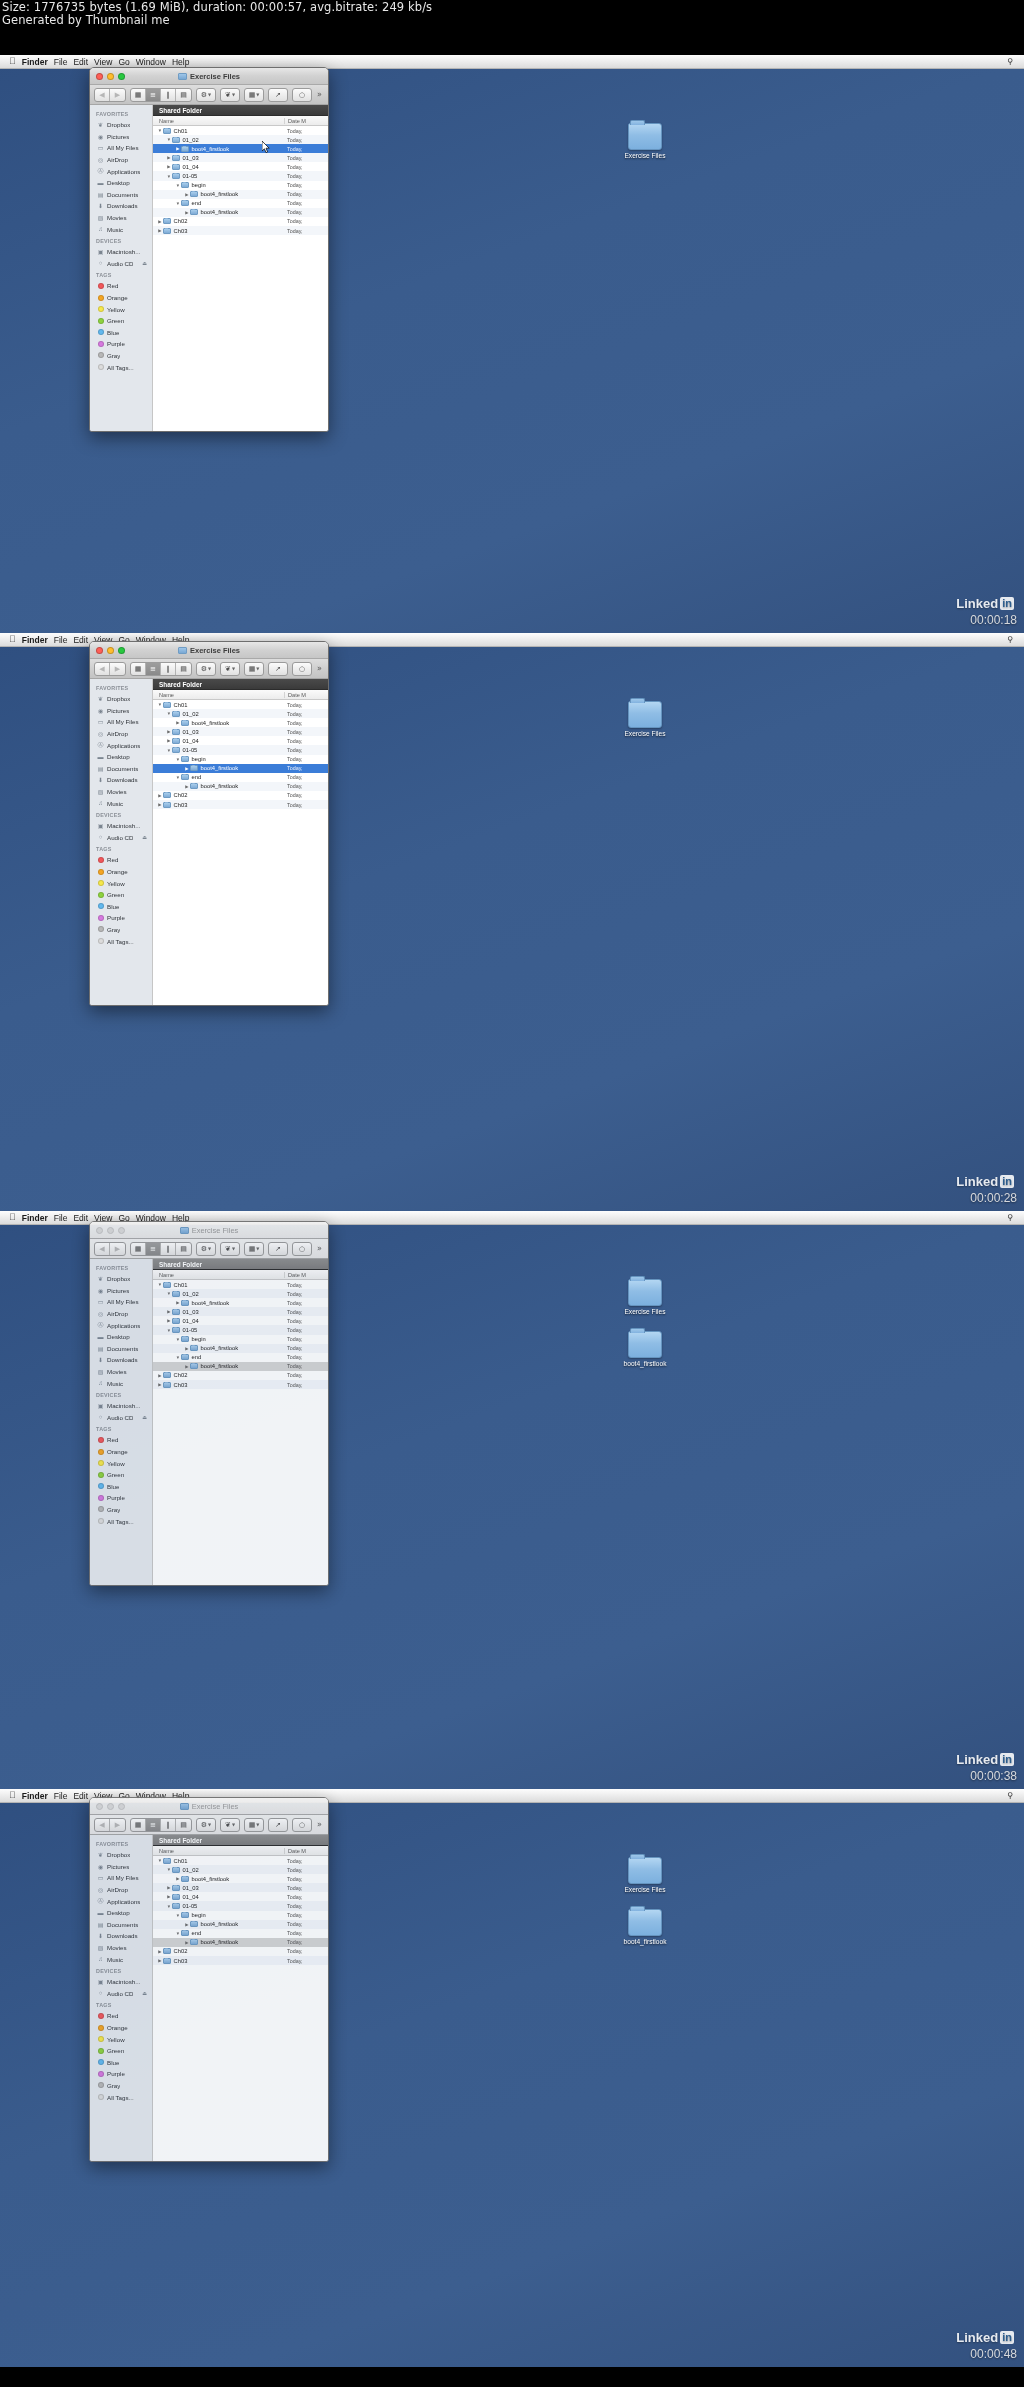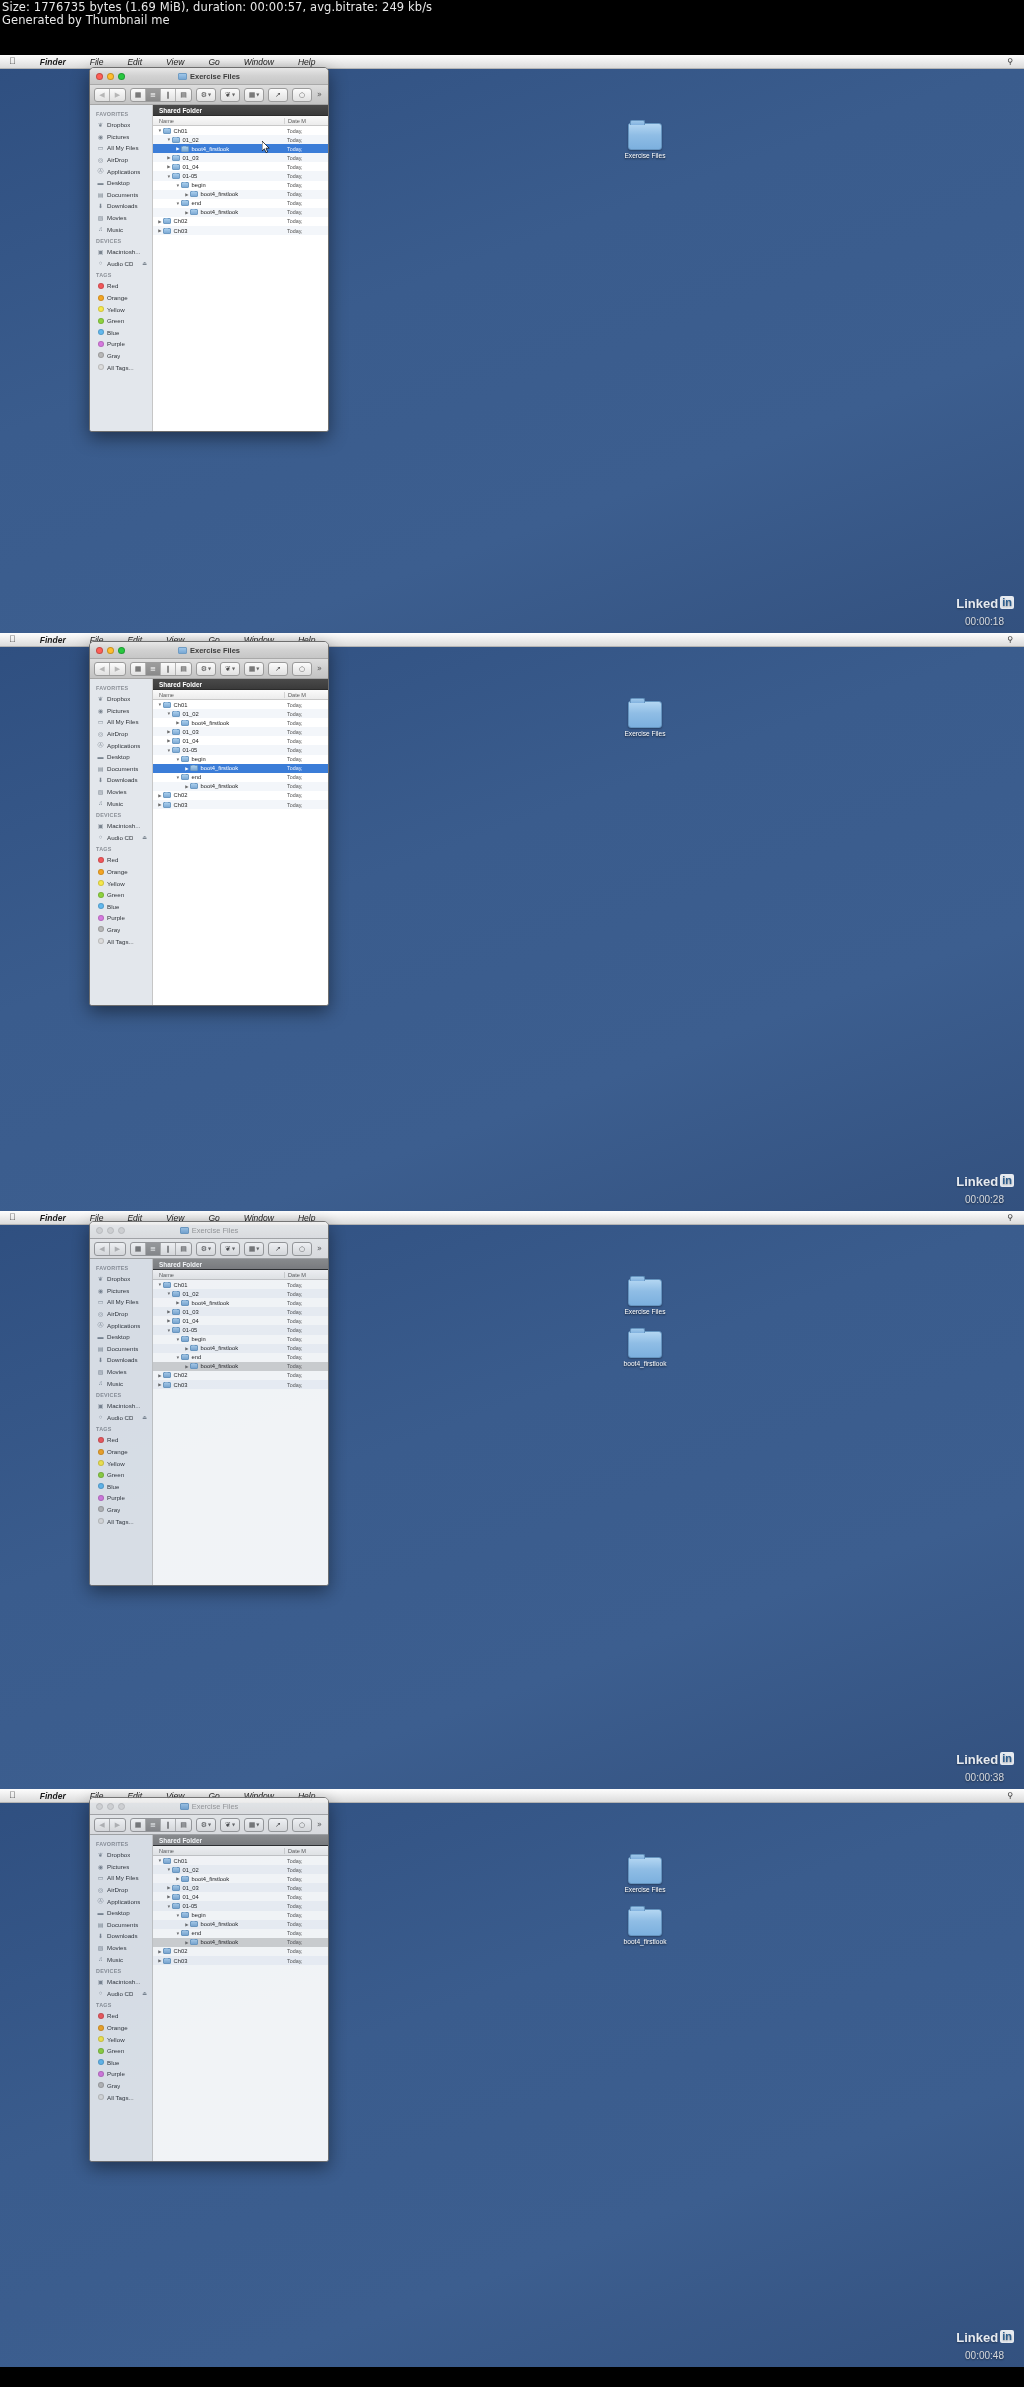--- a/index.html
+++ b/index.html
@@ -37,21 +37,21 @@
   
   .menubar {
     position:absolute; left:0; top:0; width:1024px; height:14px;
     background:linear-gradient(180deg,#fdfdfd 0%,#ebebeb 55%,#dcdcdc 100%);
     border-bottom:1px solid #b4b4b4;
     display:flex; align-items:center;
     font-size:8.5px; color:#1a1a1a;
     font-family:"Liberation Sans", sans-serif;
   }
   .menubar .apple { margin-left:9px; font-size:9px; line-height:1; }
-  .menubar .mi { margin-left:24px;font-style:italic; }
+  .menubar .mi { margin-left:6px; }
   .menubar .mi.bold { font-weight:bold; }
   .menubar .spacer { flex:1; }
   .menubar .right-ic { margin-right:11px; font-size:8px; color:#333; }
 
   
   .finder {
     position:absolute;
     background:#e9e9e9;
     border:1px solid #6e6e6e;
     border-radius:5px 5px 3px 3px;
@@ -202,33 +202,33 @@
   }
   .di-label { font-size:6.6px; color:#fff; text-shadow:0 1px 2px rgba(0,0,0,.75); }
 
   
   .cursor { position:absolute; width:8px; height:12px; }
   .cursor svg { display:block; }
 
   
   .wm {
     position:absolute; right:10px; bottom:22px;
-    display:flex; align-items:flex-start; gap:2px;
+    display:flex; align-items:center; gap:2px;
     font-family:"Liberation Sans", sans-serif;
     color:#fff; font-size:13px; font-weight:600;
     opacity:.88; text-shadow:0 1px 2px rgba(0,0,0,.4);margin-left:26px;
   }
   .wm .inbox {
     background:#fff; color:#2b5f8f; font-weight:bold;
     border-radius:2px; padding:0 2px; font-size:11px; line-height:13px;
   }
   .ts {
-    position:absolute; right:20px; bottom:6px;
+    position:absolute; right:7px; bottom:6px;
     font-family:"Liberation Sans", sans-serif;
-    color:#e6e6e6; font-size:10px; opacity:.9;
+    color:#e6e6e6; font-size:12px; opacity:.9;
     text-shadow:0 1px 2px rgba(0,0,0,.5);
   }
 </style>
 </head>
 <body>
 
 <div id="meta">
   <div>Size: 1776735 bytes (1.69 MiB), duration: 00:00:57, avg.bitrate: 249 kb/s</div>
   <div>Generated by Thumbnail me</div>
 </div>

